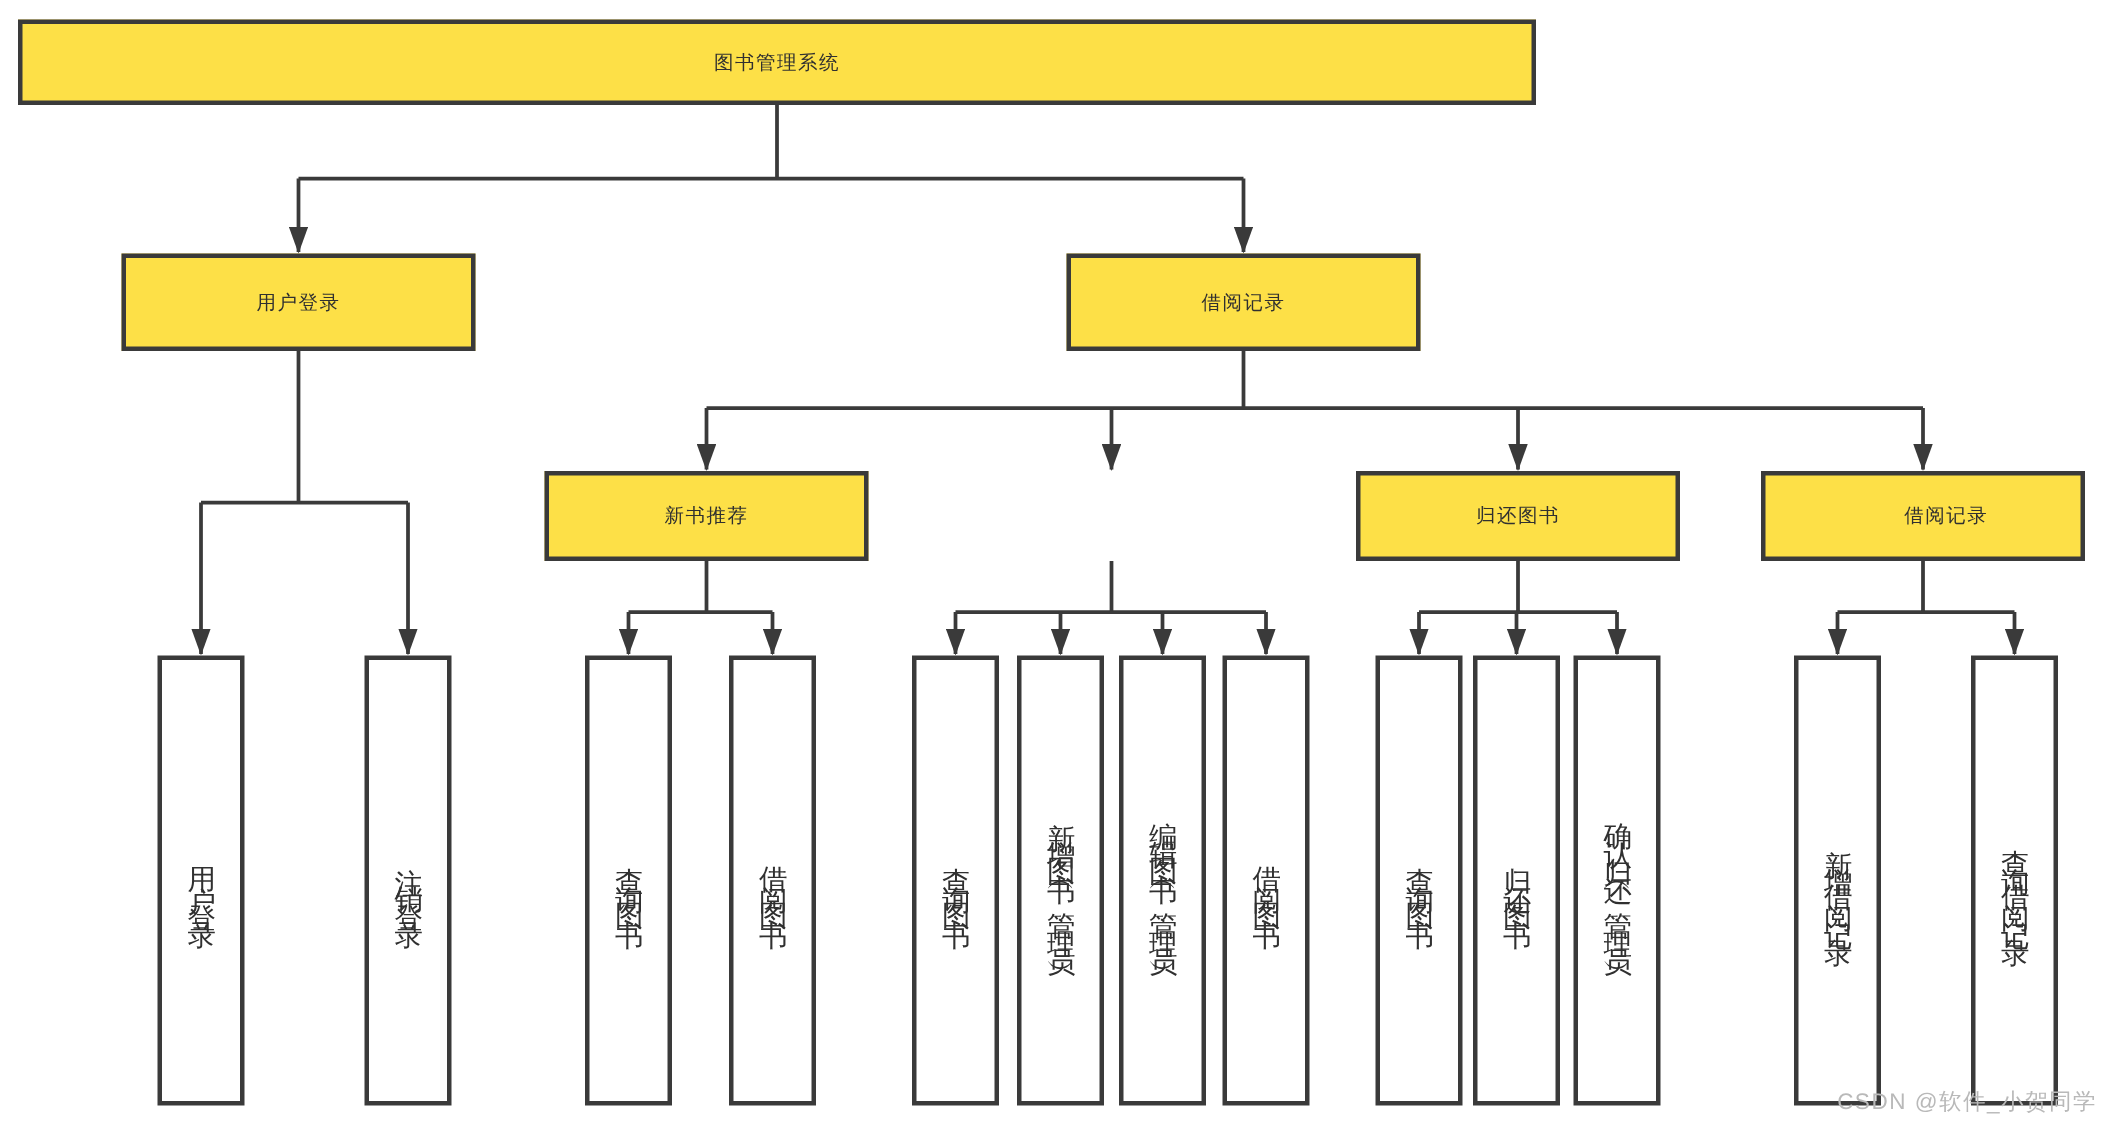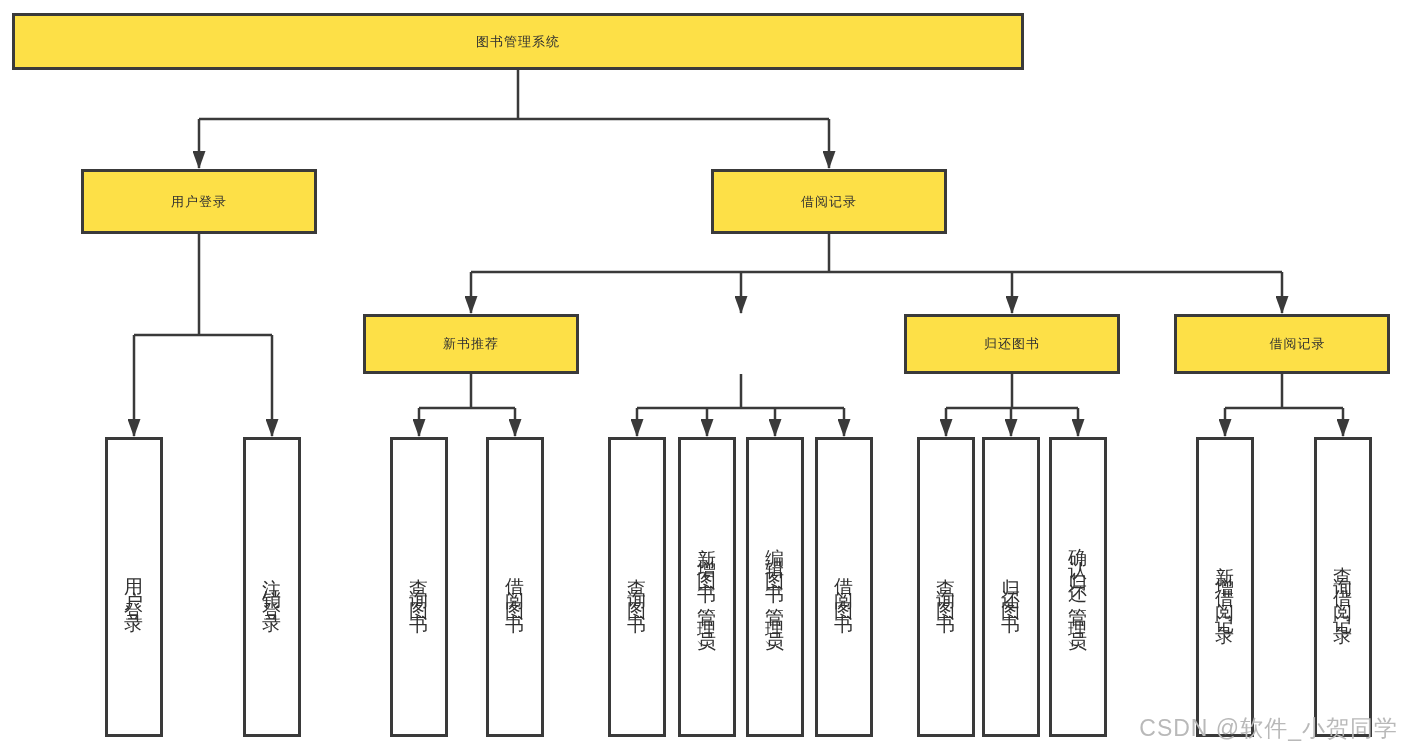--- a/index.html
+++ b/index.html
@@ -70,21 +70,21 @@
   .lf-8  { left: 815px; }
   .lf-9  { left: 917px; }
   .lf-10 { left: 982px; }
   .lf-11 { left: 1049px; }
   .lf-12 { left: 1196px; }
   .lf-13 { left: 1314px; }
   .watermark {
     position: absolute;
     right: 7px;
     bottom: 3px;
-    font-size: 23px;
+    font-size: 15px;
     color: #b9b9b9;
     letter-spacing: 1px;
     z-index: 5;
     white-space: nowrap;
   }
 </style>
 </head>
 <body>
 
 <div class="canvas">

